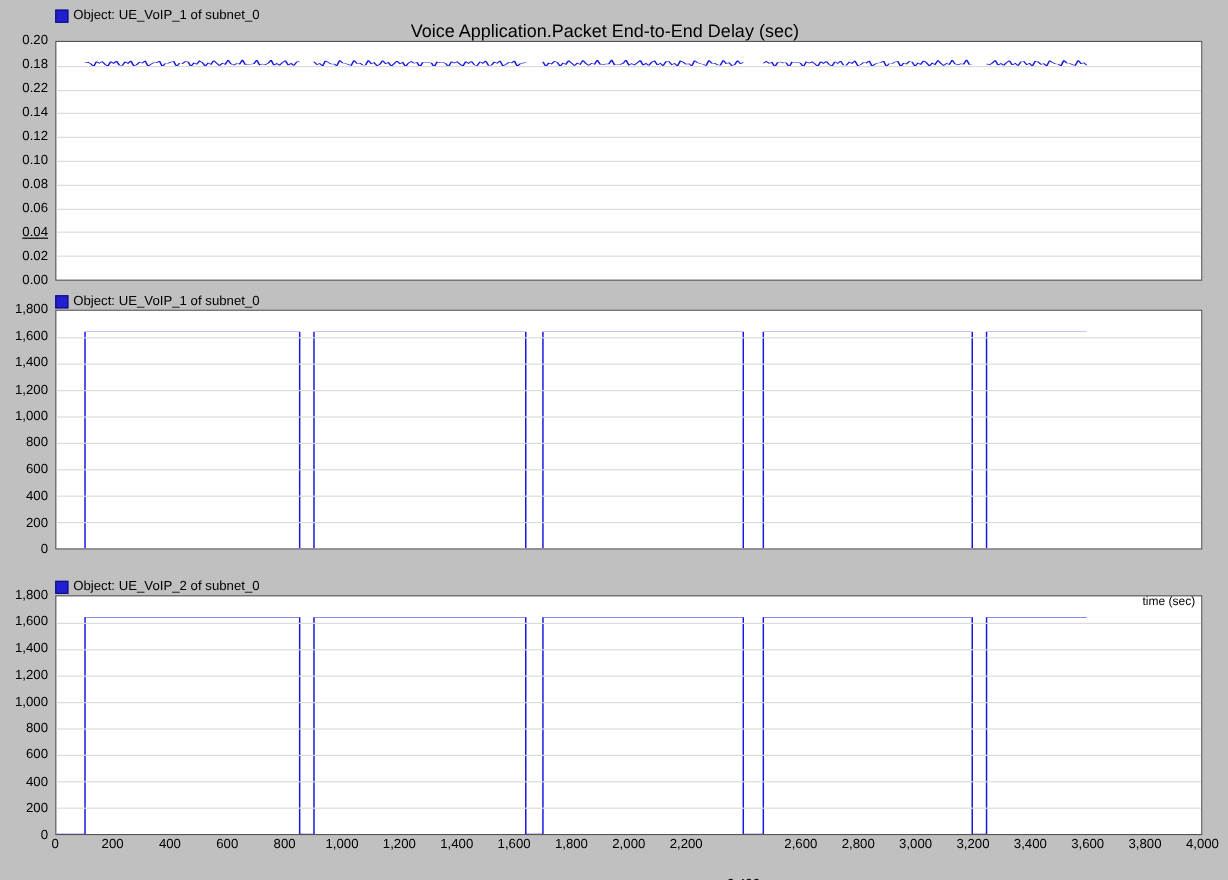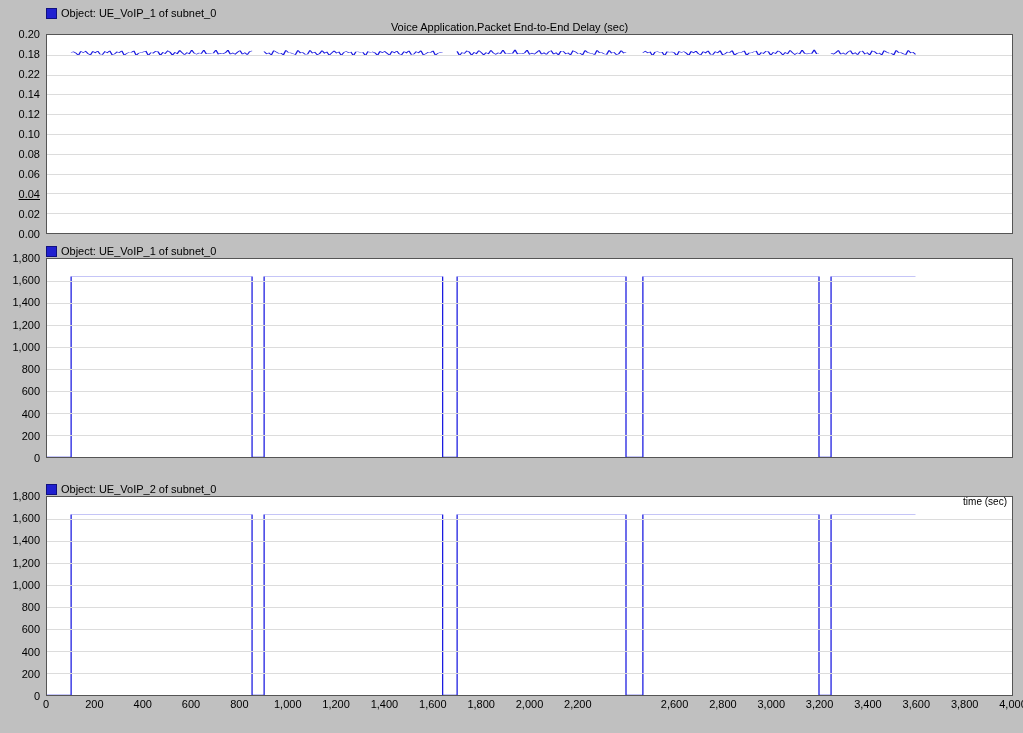--- a/index.html
+++ b/index.html
@@ -9,42 +9,42 @@
     height: 733px;
     background: #c0c0c0;
     font-family: "Segoe UI", Tahoma, sans-serif;
     font-size: 11px;
     color: #000;
     overflow: hidden;
   }
   .panel {
     position: absolute;
     left: 6px;
-    right: 10px;
+    right: 21px;
   }
   .legend {
     position: relative;
     left: 40px;
     top: 0;
     font-size: 11px;
     display: flex;
     align-items: center;
     gap: 4px;
     height: 14px;
     padding-top: 2px;
   }
   .legend-swatch {
     width: 9px;
     height: 9px;
     background: #2020d0;
     border: 1px solid #101080;
   }
   .plot-title {
     text-align: center;
-    font-size: 11px;
+    font-size: 15px;
     height: 14px;
     line-height: 14px;
   }
   .plot-wrap {
     position: relative;
     display: flex;
     flex-direction: row;
   }
   .yaxis {
     position: relative;

